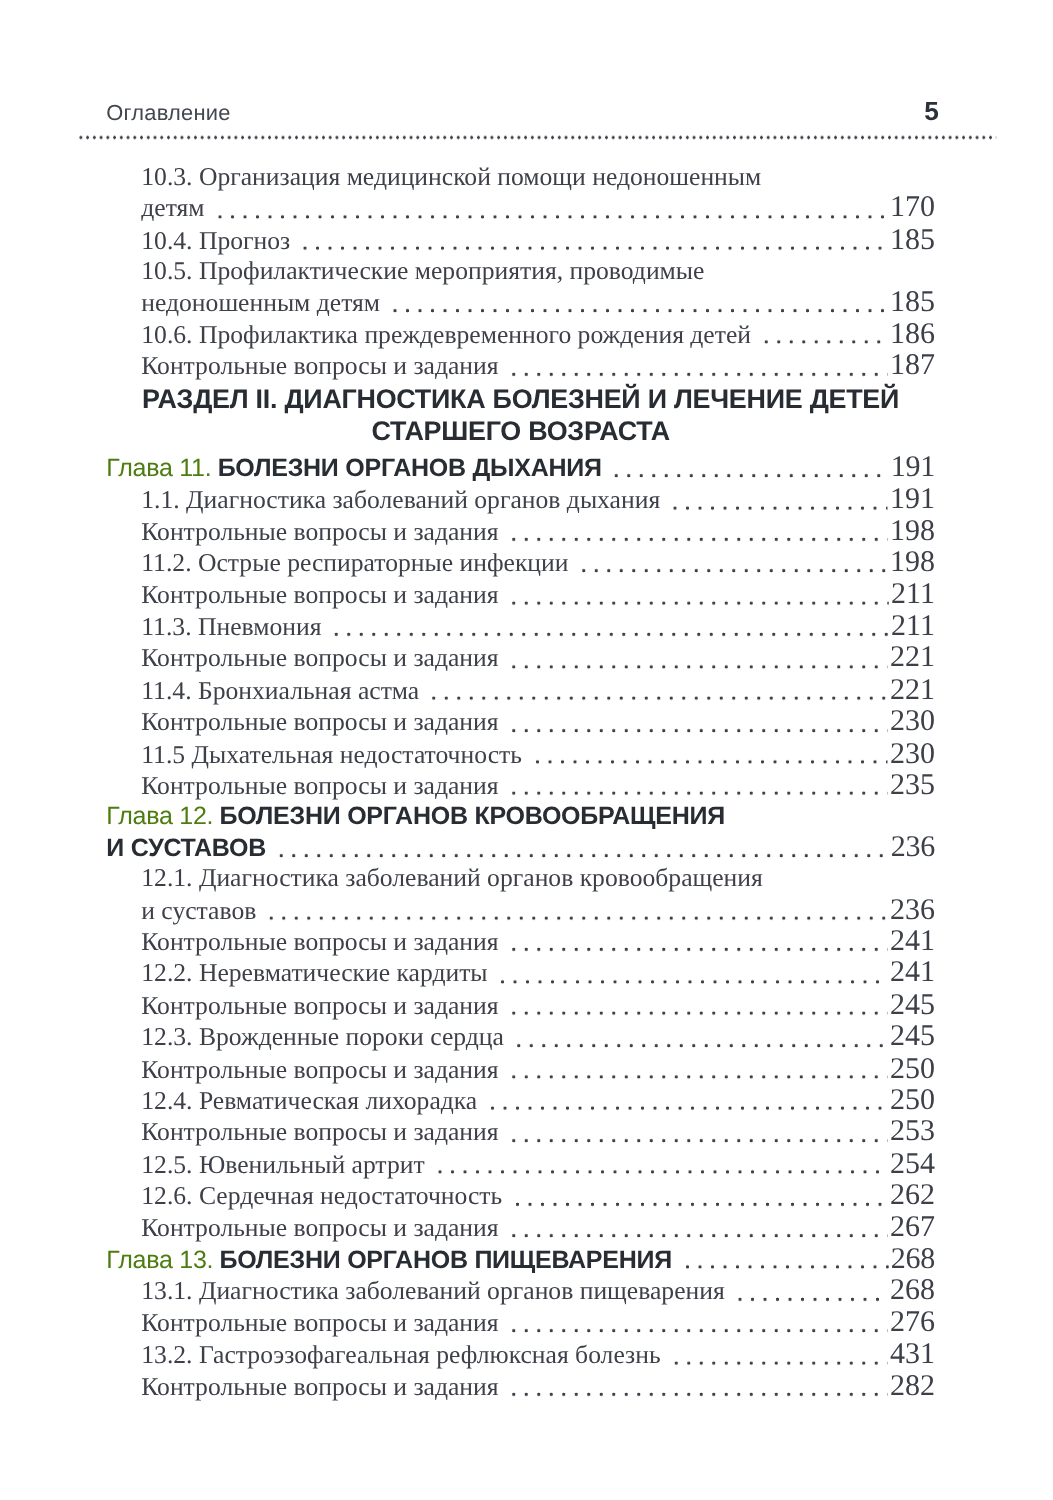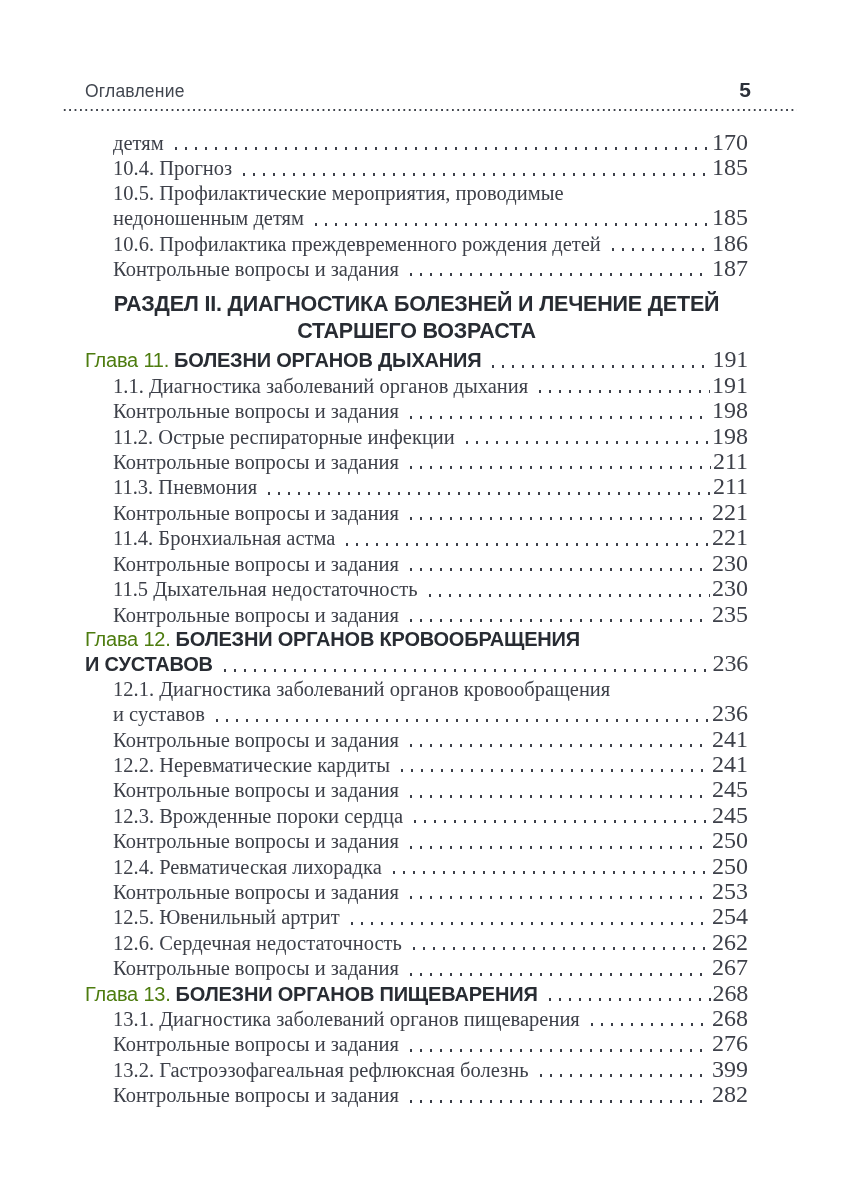--- a/index.html
+++ b/index.html
@@ -95,36 +95,40 @@
   .section-row {
     display: block;
     text-align: center;
     font-family: "Liberation Sans", sans-serif;
     font-weight: bold;
     font-size: 21.5px;
     letter-spacing: -0.2px;
     line-height: 26.5px;
     color: var(--heading-color);
   }
-  .section-row.first { margin-top: 10px; }
+  .section-row.first { }
   .section-row.last  { margin-bottom: 3px; }
 </style>
 </head>
 <body>
 
 <header class="page-header">
   <div class="page-header-row">
     <span class="running-title">Оглавление</span>
     <span class="folio">5</span>
   </div>
   <div class="header-rule"></div>
 </header>
 
 <main class="toc">
     <div class="row sub">
+    <span class="t">10.3. Организация медицинской помощи недоношенным</span>
+
+  </div>
+    <div class="row sub">
     <span class="t">детям</span>
     <span class="dots"></span>
     <span class="pg">170</span>
   </div>
     <div class="row sub">
     <span class="t">10.4. Прогноз</span>
     <span class="dots"></span>
     <span class="pg">185</span>
   </div>
     <div class="row sub">
@@ -286,20 +290,20 @@
     <span class="pg">268</span>
   </div>
     <div class="row sub">
     <span class="t">Контрольные вопросы и задания</span>
     <span class="dots"></span>
     <span class="pg">276</span>
   </div>
     <div class="row sub">
     <span class="t">13.2. Гастроэзофагеальная рефлюксная болезнь</span>
     <span class="dots"></span>
-    <span class="pg">399</span>
+    <span class="pg">431</span>
   </div>
     <div class="row sub">
     <span class="t">Контрольные вопросы и задания</span>
     <span class="dots"></span>
     <span class="pg">282</span>
   </div>
   </main>
 
 </body></html>

